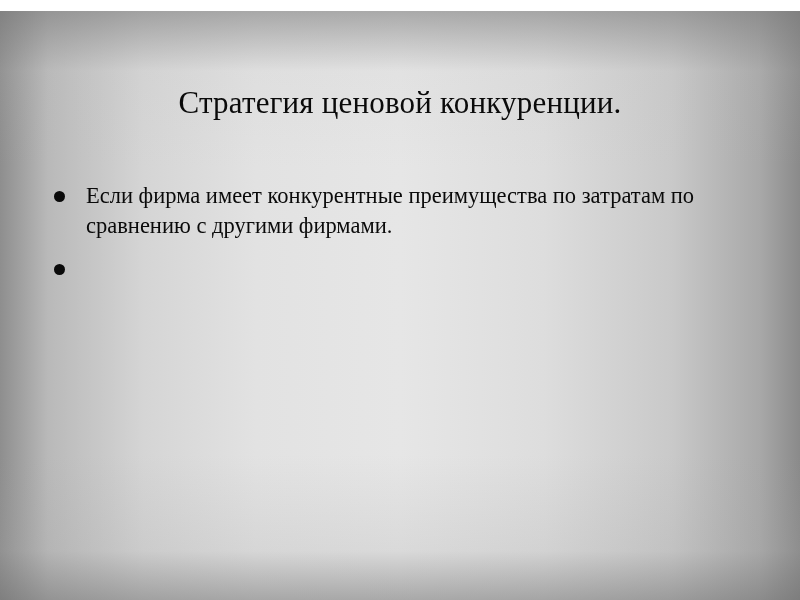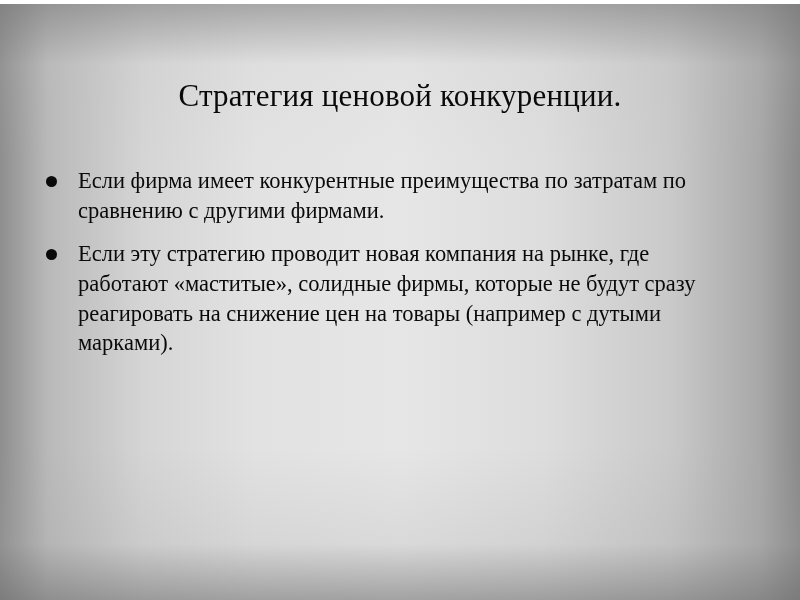--- a/index.html
+++ b/index.html
@@ -46,28 +46,28 @@
   }
   .content {
     position: relative;
     z-index: 2;
     padding: 0;
   }
   .slide-title {
     text-align: center;
     font-size: 31px;
     color: #0a0a0a;
-    margin: 4px;
+    margin: 11px;
     padding: 74px 40px 0 40px;
     font-weight: normal;
     letter-spacing: 0.2px;
   }
   .bullet-list {
     list-style: none;
-    margin: 8px;
+    margin: 16px;
     padding: 44px 52px 0 36px;
   }
   .bullet-item {
     position: relative;
     padding-left: 34px;
     margin-bottom: 14px;
     font-size: 22.5px;
     line-height: 1.32;
     color: #0a0a0a;
     text-align: left;
@@ -90,17 +90,16 @@
   <div class="content">
     <h1 class="slide-title">Стратегия ценовой конкуренции.</h1>
 
     <ul class="bullet-list">
       <li class="bullet-item">
         <span class="bullet-marker"></span>
         <span>Если фирма имеет конкурентные преимущества по затратам по сравнению с другими фирмами.</span>
       </li>
       <li class="bullet-item">
         <span class="bullet-marker"></span>
-        <span>Если эту стратегию проводит новая компания на рынке, где работают «маститые», солидные фирмы, которые не будут сразу реагировать на снижение цен на товары (например с дутыми марками).</span>
       </li>
     </ul>
   </div>
 </div>
 
 </body></html>

